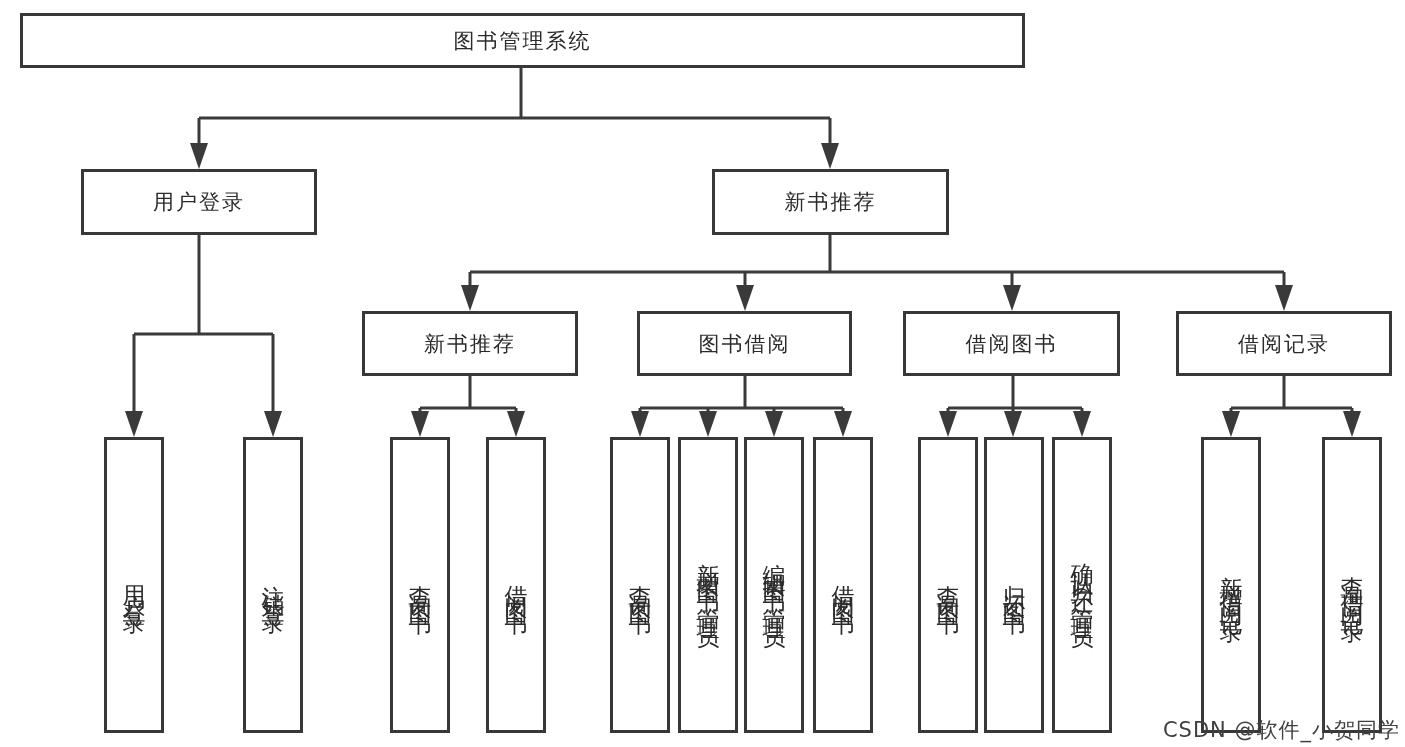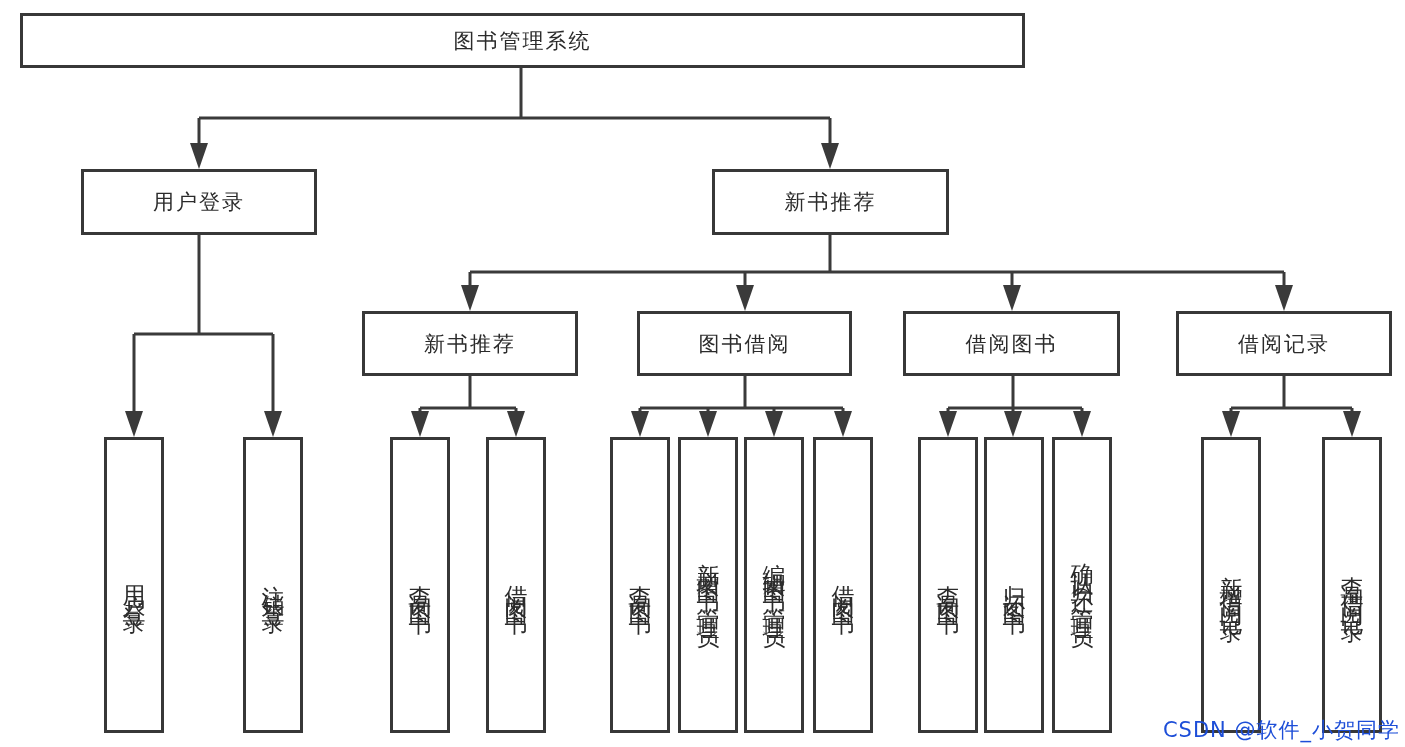--- a/index.html
+++ b/index.html
@@ -25,21 +25,21 @@
     text-orientation:mixed;
     font-size:23px;
     letter-spacing:9px;
     line-height:1;
     white-space:nowrap;
   }
   .watermark{
     position:absolute;
     right:5px;top:716px;
     font-size:21px;
-    color:#1d4ed8;
+    color:#404040;
     letter-spacing:1px;
     z-index:10;
     white-space:nowrap;
   }
 </style>
 </head>
 <body>
 
 <div id="canvas">
 

